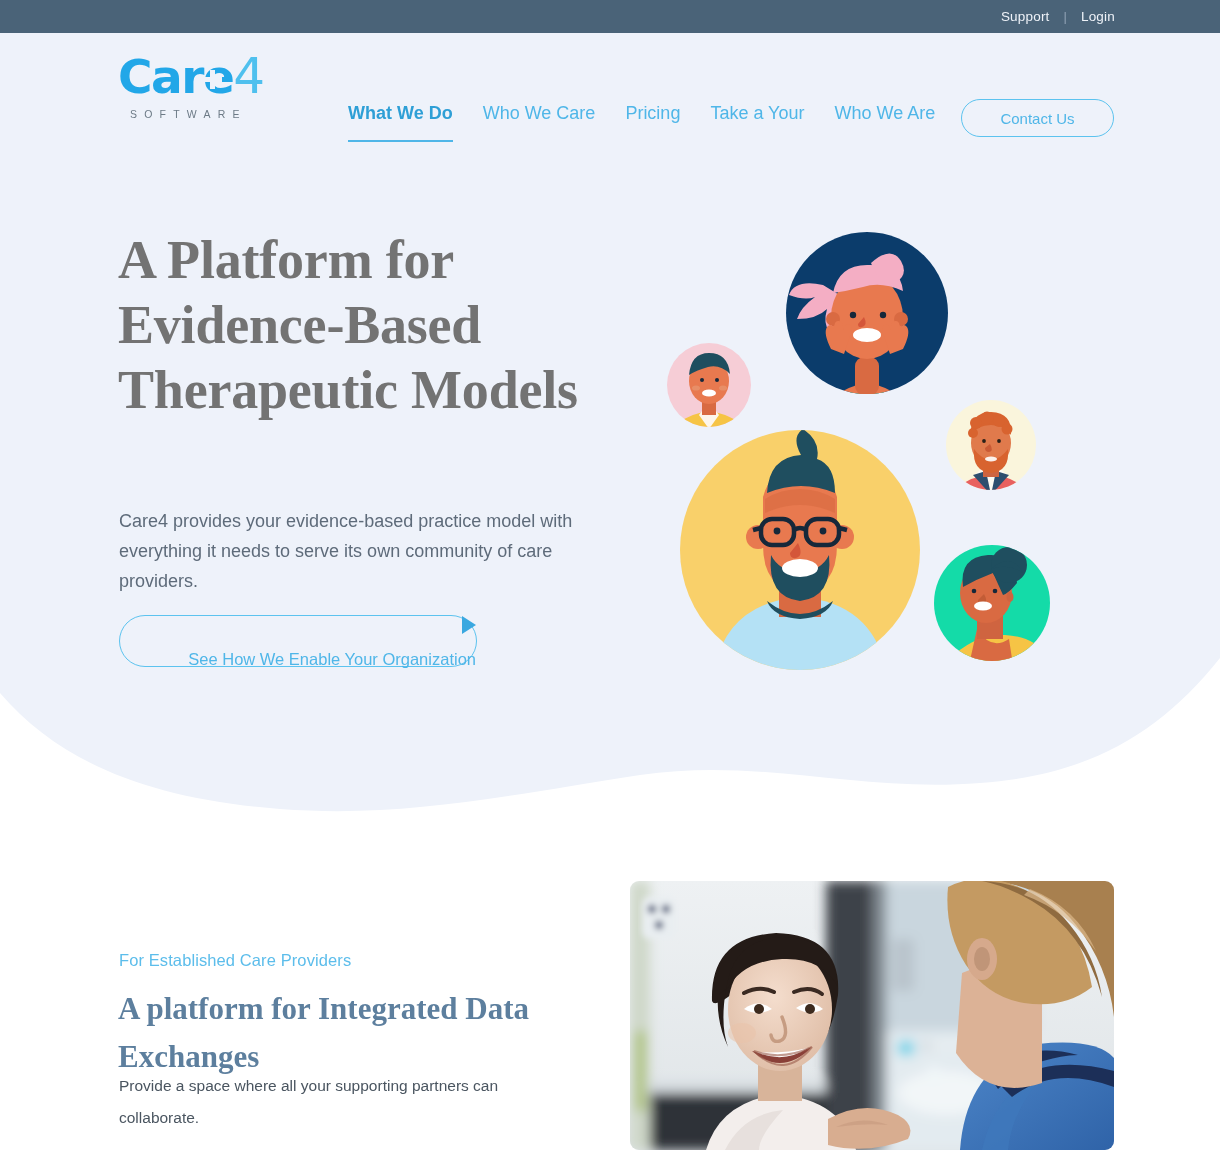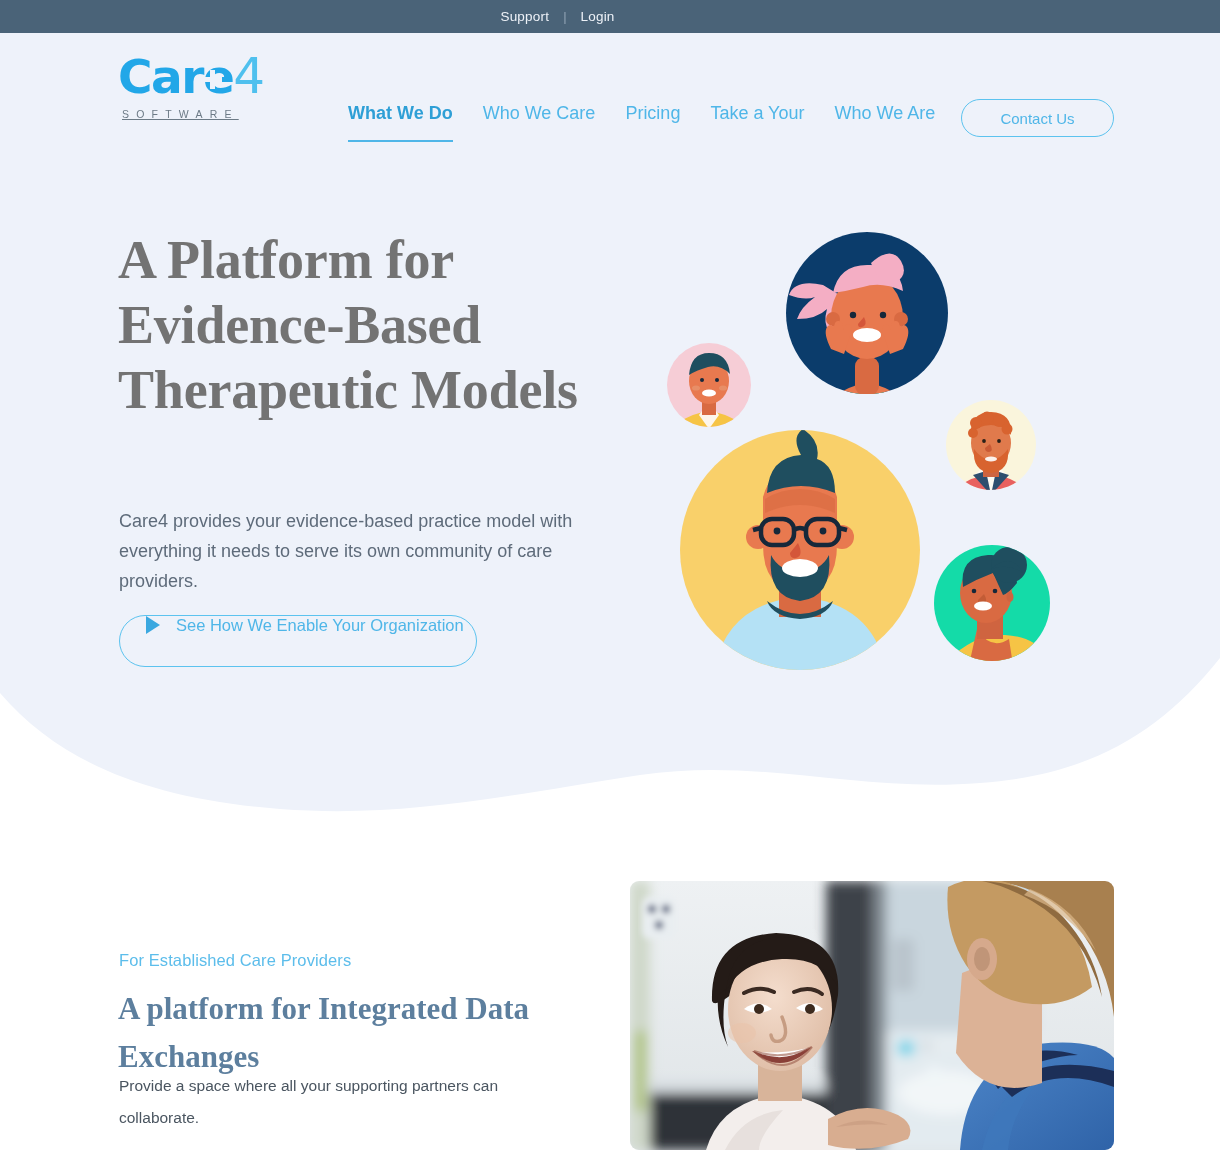--- a/index.html
+++ b/index.html
@@ -22,21 +22,21 @@
 
   
   .topbar {
     position: absolute;
     left: 0; top: 0;
     width: 1220px;
     height: 33px;
     background: #4a6378;
     display: flex;
     align-items: center;
-    justify-content: center;
+    justify-content: flex-end;
     padding-right: 105px;
   }
   .topbar a {
     color: #eef2f8;
     font-size: 13.5px;
     letter-spacing: .2px;
     text-decoration: none;
     font-family: "Liberation Sans", sans-serif;
   }
   .topbar .sep {
@@ -101,22 +101,21 @@
     background: #eef2fa;
   }
   .logo-plus::before { left: 7px; top: 0; width: 5px; height: 19px; }
   .logo-plus::after  { left: 0; top: 7px; width: 19px; height: 5px; }
   .logo-sub {
     font-family: "Liberation Sans", sans-serif;
     font-size: 10.5px;
     color: #6c7a86;
     letter-spacing: 7.2px;
     margin-top: 4px;
-    margin-left: 4px;
-    text-decoration: underline;
+    margin-left: 12px;
   }
 
   .nav {
     position: absolute;
     left: 348px;
     top: 70px;
     display: flex;
     align-items: flex-start;
     gap: 30px;
   }
@@ -178,24 +177,25 @@
   .hero-cta {
     position: absolute;
     left: 119px;
     top: 615px;
     width: 358px;
     height: 52px;
     border: 1.5px solid #5cc3ef;
     border-radius: 28px;
     background: transparent;
     display: flex;
-    align-items: flex-start;
+    align-items: flex-end;
     gap: 16px;
     padding-left: 26px;
     cursor: pointer;
+    flex-direction: column;
   }
   .hero-cta .play {
     width: 0; height: 0;
     border-left: 14px solid #3aa8e0;
     border-top: 9px solid transparent;
     border-bottom: 9px solid transparent;
     flex: none;
   }
   .hero-cta .cta-label {
     font-family: "Liberation Sans", sans-serif;

